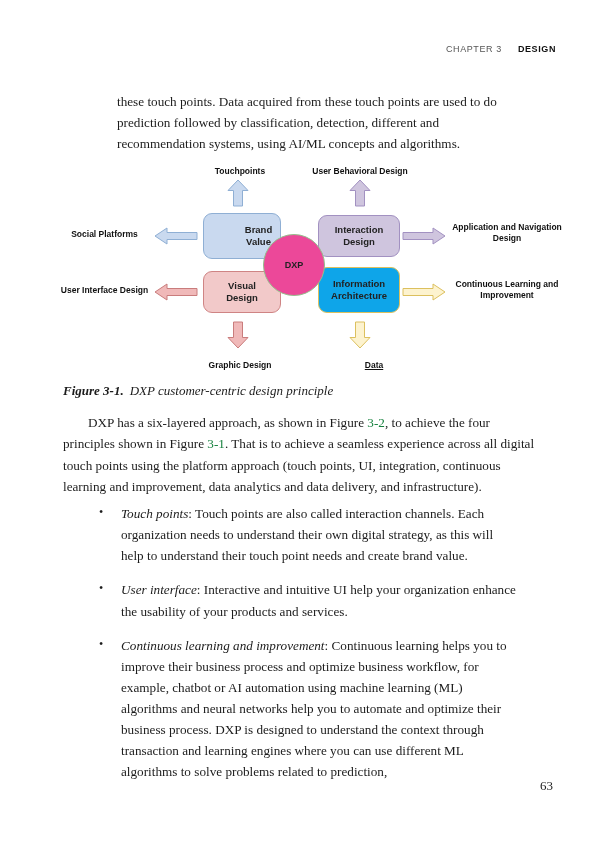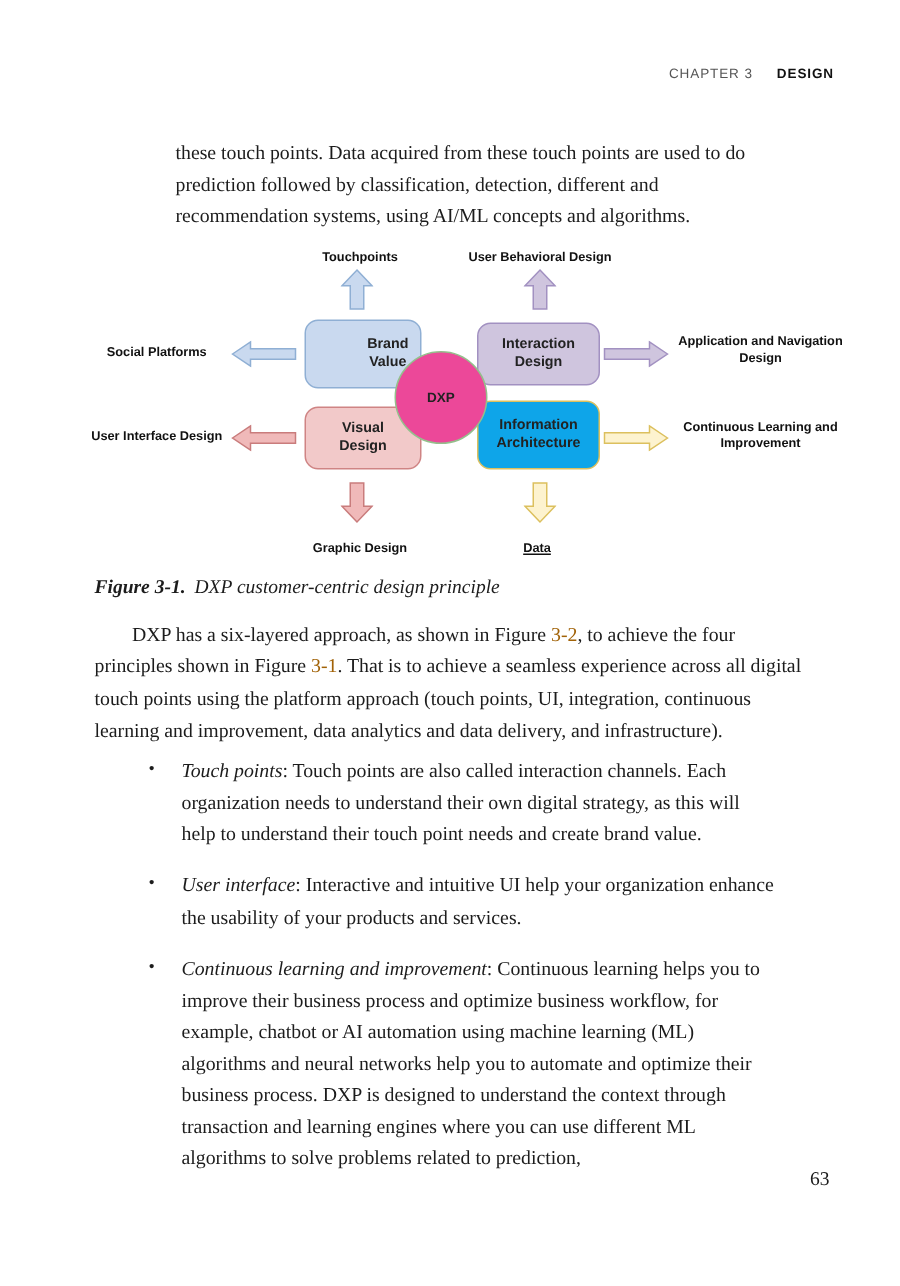--- a/index.html
+++ b/index.html
@@ -15,21 +15,21 @@
     font-family:Liberation Sans, sans-serif; font-size:9px;
     letter-spacing:0.6px; color:#111;
   }
   .running-head .chapter { color:#555; margin-right:16px; font-weight:normal; }
   .running-head .rtitle { font-weight:bold; }
   
   .para1 { position:absolute; top:91px; left:117px; width:400px; font-size:13.2px; line-height:1.6; }
   .caption { position:absolute; top:383px; left:63px; width:480px; font-size:13px; font-style:italic; }
   .caption .cap-label { font-weight:bold; margin-right:6px; }
   .para2 { position:absolute; top:412px; left:63px; width:477px; font-size:13.2px; line-height:1.62; text-indent:25px; }
-  .xref { color:#a16207; text-decoration:none; cursor:pointer; }
+  .xref { color:#15803d; text-decoration:none; cursor:pointer; }
   
   .bullets { position:absolute; top:503px; left:99px; width:418px; font-size:13.2px; line-height:1.6; }
   .bullet { display:flex; margin-bottom:13px; }
   .bullet-marker { width:22px; flex:0 0 22px; font-size:12px; }
   .bullet-text { flex:1; }
   .page-number { position:absolute; top:778px; right:47px; font-size:13px; }
   
   .diagram { position:absolute; top:163px; left:0; width:600px; height:215px; }
   .dlabel {
     position:absolute; font-family:"Liberation Sans", sans-serif;
@@ -109,21 +109,21 @@
     <div class="dlabel" style="left:445px; top:116px; width:124px;">Continuous Learning and Improvement</div>
 
     <svg class="arrow a-pink" style="left:227px; top:158px;" width="22" height="28" viewBox="0 0 22 28">
         <polygon points="11,27 1,16.5 6.5,16.5 6.5,1 15.5,1 15.5,16.5 21,16.5"></polygon>
       </svg>
     <svg class="arrow a-yellow" style="left:349px; top:158px;" width="22" height="28" viewBox="0 0 22 28">
         <polygon points="11,27 1,16.5 6.5,16.5 6.5,1 15.5,1 15.5,16.5 21,16.5"></polygon>
       </svg>
 
     <div class="dlabel" style="left:190px; top:197px; width:100px;">Graphic Design</div>
-    <div class="dlabel" style="left:308px; top:197px; width:100px;text-decoration:underline;">Data</div>
+    <div class="dlabel" style="left:324px; top:197px; width:100px;text-decoration:underline;">Data</div>
   </div>
 
   <p class="caption"><span class="cap-label">Figure 3-1.</span><span>DXP customer-centric design principle</span></p>
 
   <p class="para2"><span>DXP has a six-layered approach, as shown in Figure </span><a class="xref">3-2</a><span>, to achieve the four principles shown in Figure </span><a class="xref">3-1</a><span>. That is to achieve a seamless experience across all digital touch points using the platform approach (touch points, UI, integration, continuous learning and improvement, data analytics and data delivery, and infrastructure).</span></p>
 
   <div class="bullets">
 
     <div class="bullet">
       <span class="bullet-marker">•</span>

